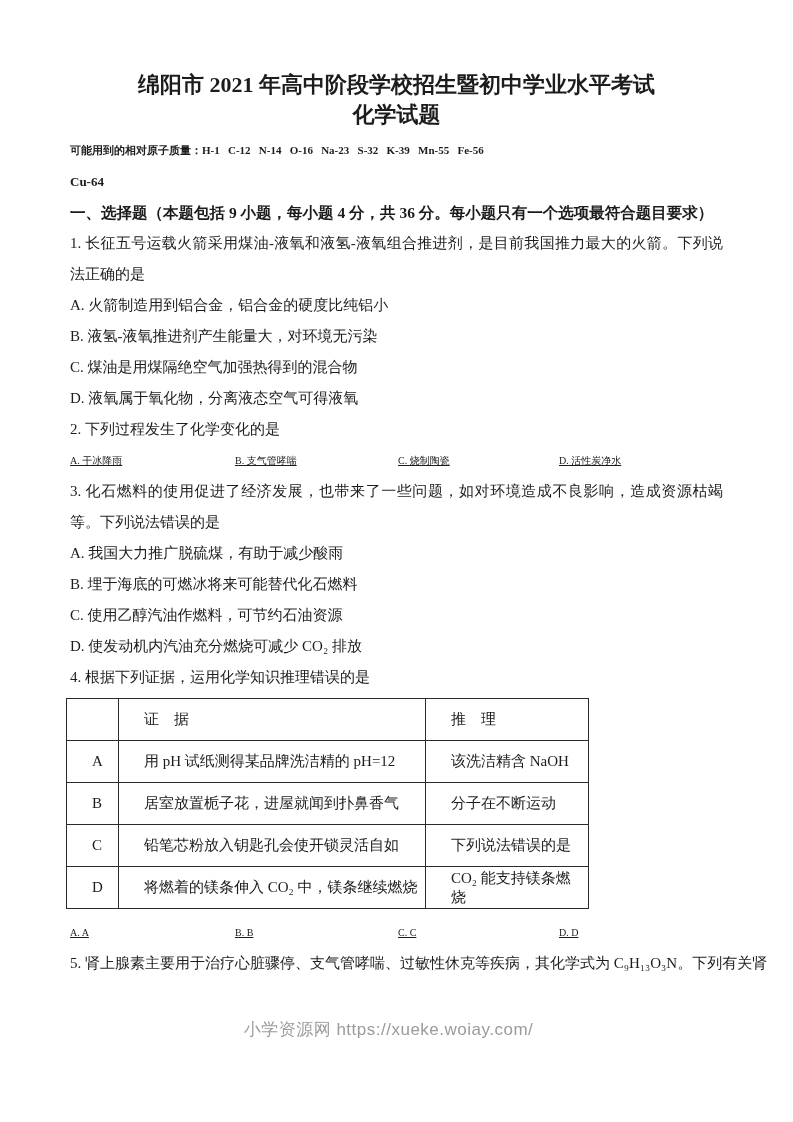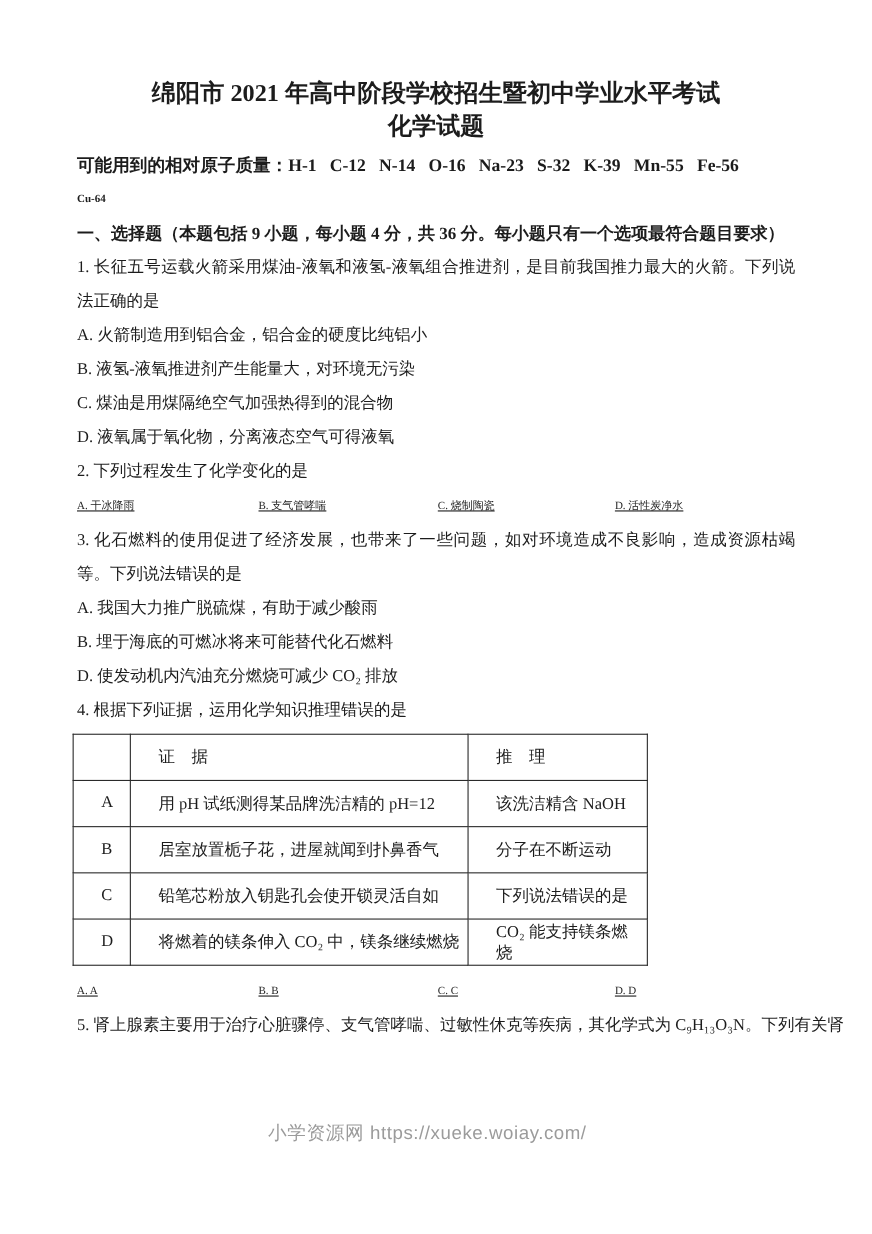--- a/index.html
+++ b/index.html
@@ -16,24 +16,24 @@
     padding: 70px 70px 0 70px;
     background: #ffffff;
   }
   .title {
     text-align: center; font-size: 22px; font-weight: bold; line-height: 30px;
   }
   .subtitle {
     text-align: center; font-size: 22px; font-weight: bold; line-height: 30px;
   }
   .masses {
-    font-weight: bold; font-size: 16px; line-height: 31px; margin-top: 5px;
+    font-weight: bold; font-size: 11px; line-height: 31px; margin-top: 5px;
     white-space: pre; overflow: visible;
   }
-  .masses-cont { font-weight: bold; font-size: 10px; line-height: 31px; }
+  .masses-cont { font-weight: bold; font-size: 13px; line-height: 31px; }
   .section-heading {
     font-weight: bold; font-size: 15.5px; line-height: 31px; white-space: nowrap;
   }
   .line { font-size: 15px; line-height: 31px; }
   .stem { text-align: justify; }
   .stem-nowrap { white-space: nowrap; }
   .opt-row {
     display: grid; grid-template-columns: 165px 163px 161px 1fr;
     font-size: 10px; line-height: 31px; text-decoration: underline;
   }
@@ -85,20 +85,21 @@
       <span>B. 支气管哮喘</span>
       <span>C. 烧制陶瓷</span>
       <span>D. 活性炭净水</span>
     </div>
   </section>
 
   <section>
     <div class="line stem">3. 化石燃料的使用促进了经济发展，也带来了一些问题，如对环境造成不良影响，造成资源枯竭等。下列说法错误的是</div>
     <div class="line">A. 我国大力推广脱硫煤，有助于减少酸雨</div>
     <div class="line">B. 埋于海底的可燃冰将来可能替代化石燃料</div>
+    <div class="line">C. 使用乙醇汽油作燃料，可节约石油资源</div>
     <div class="line">D. 使发动机内汽油充分燃烧可减少 CO₂ 排放</div>
   </section>
 
   <section>
     <div class="line stem">4. 根据下列证据，运用化学知识推理错误的是</div>
 
     <table class="evi">
       <colgroup>
         <col style="width:52px">
         <col style="width:307px">

